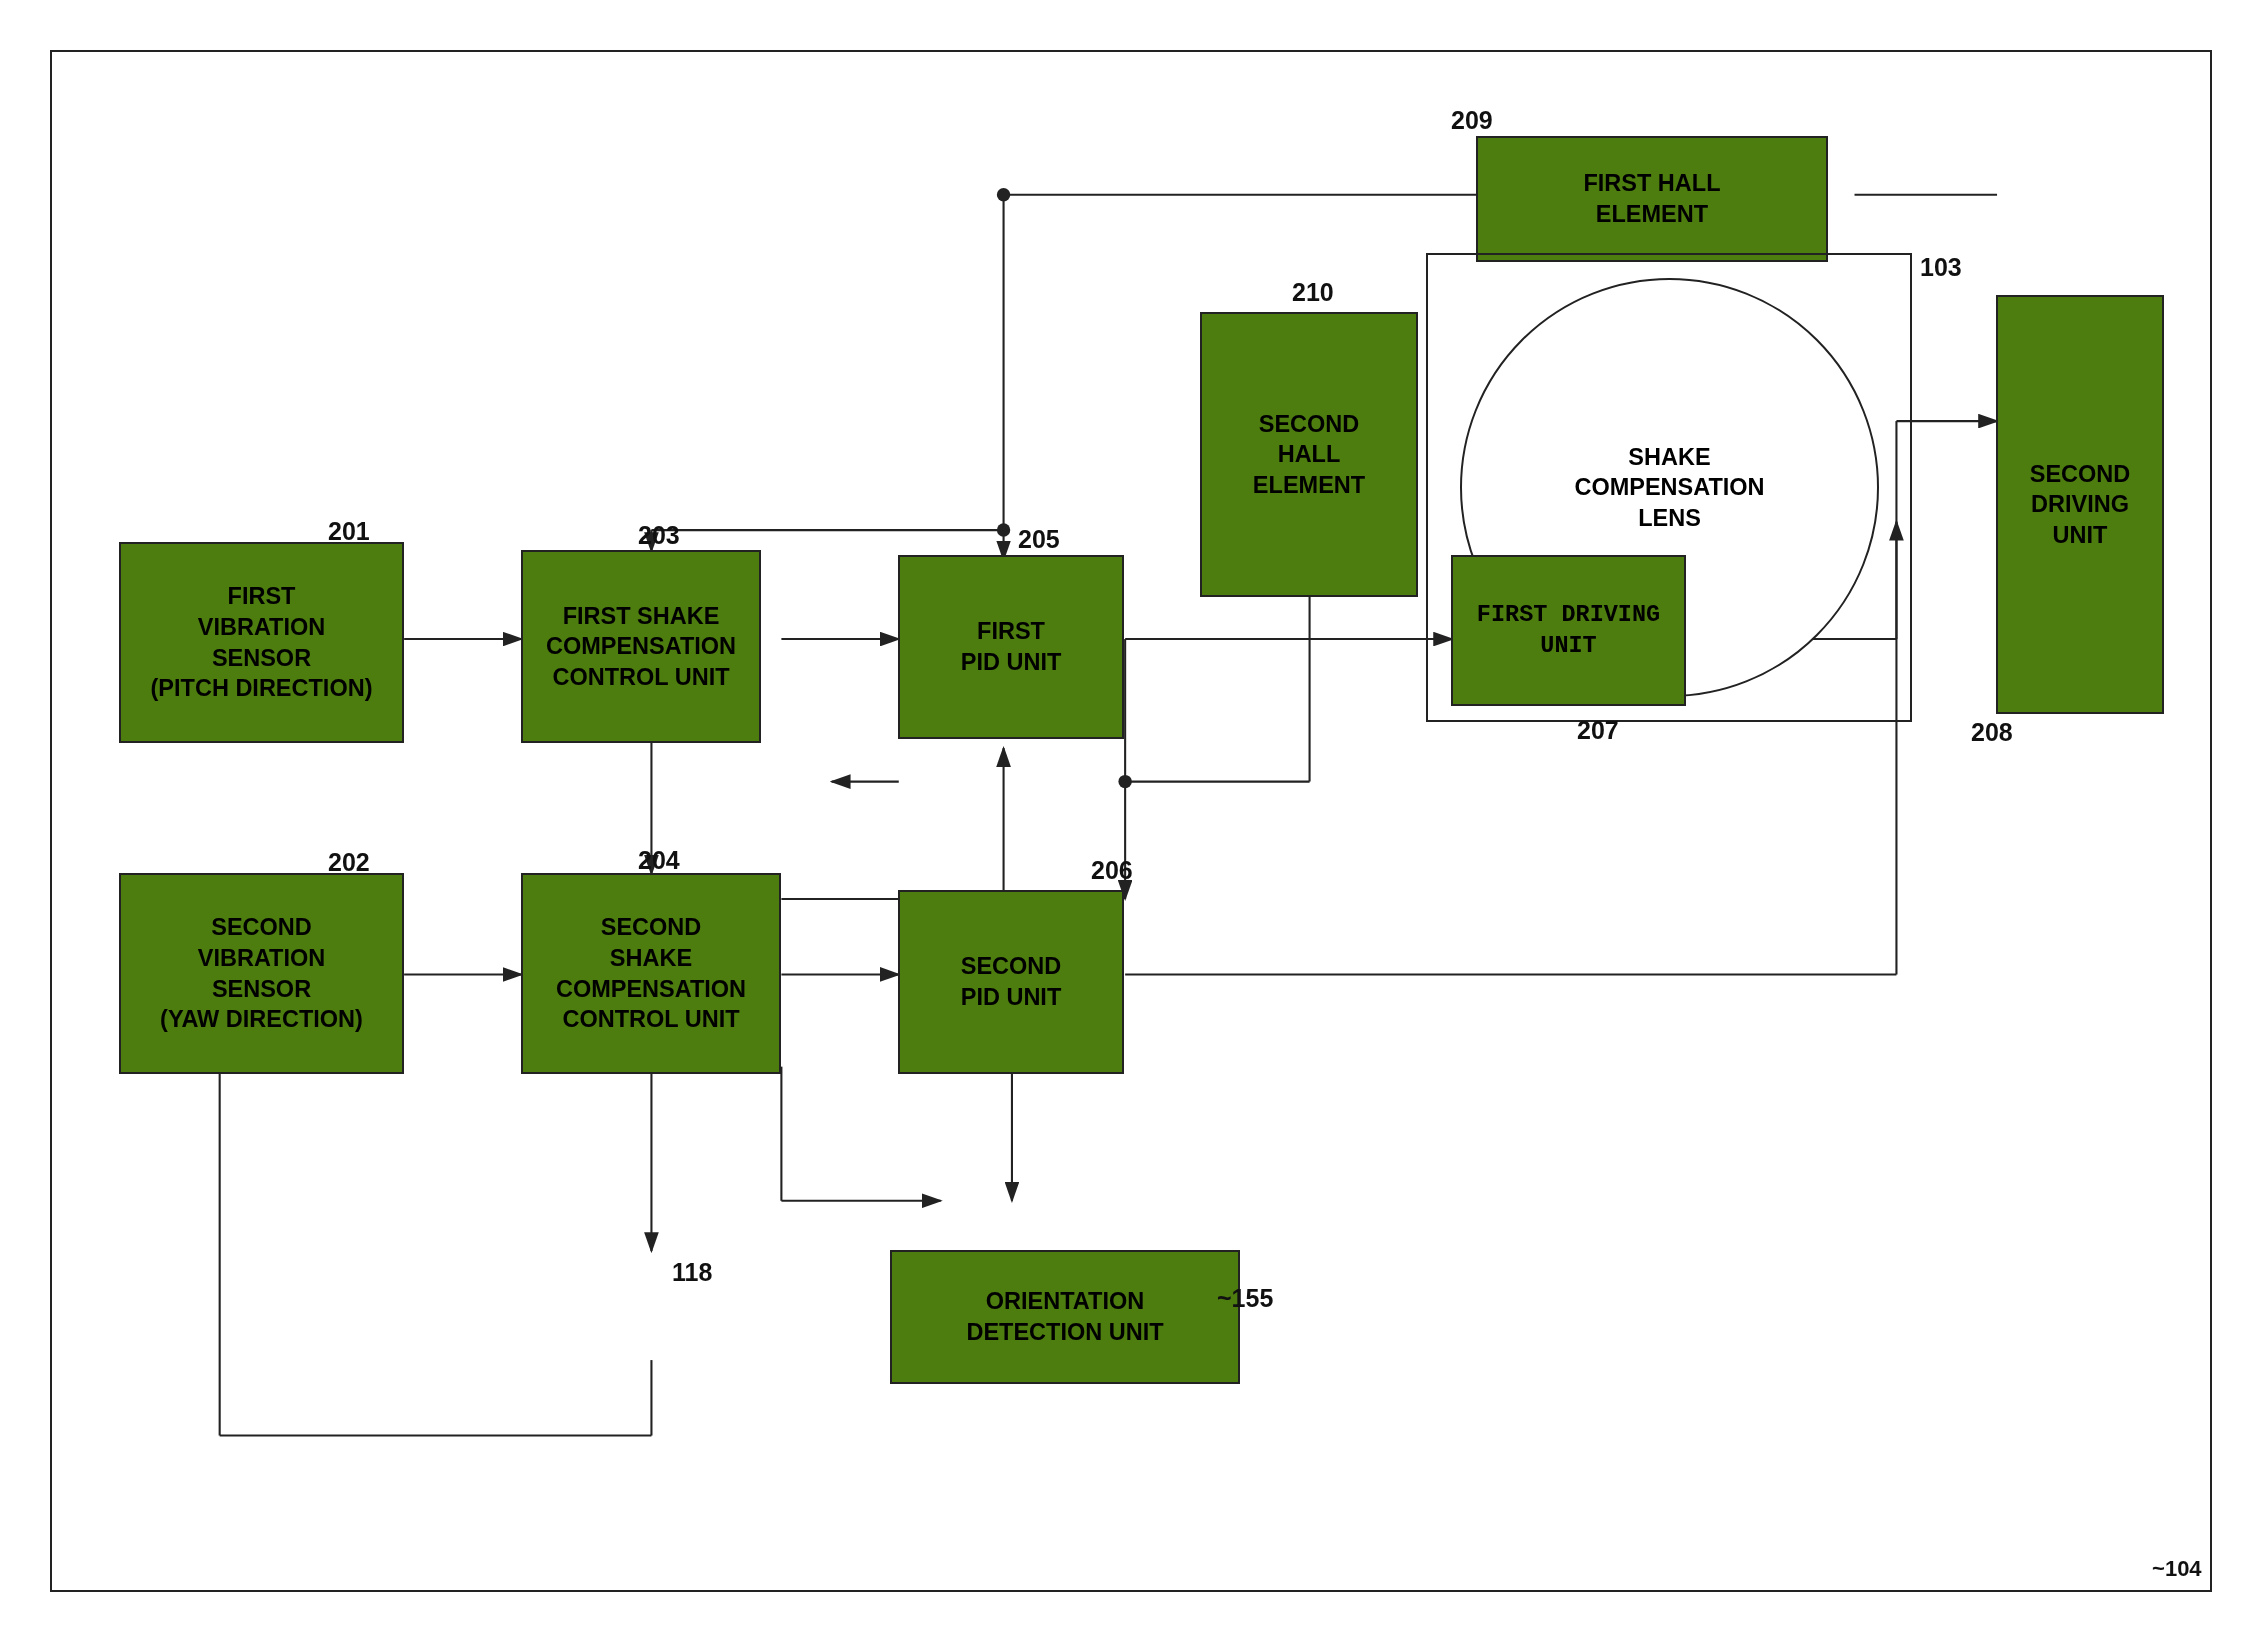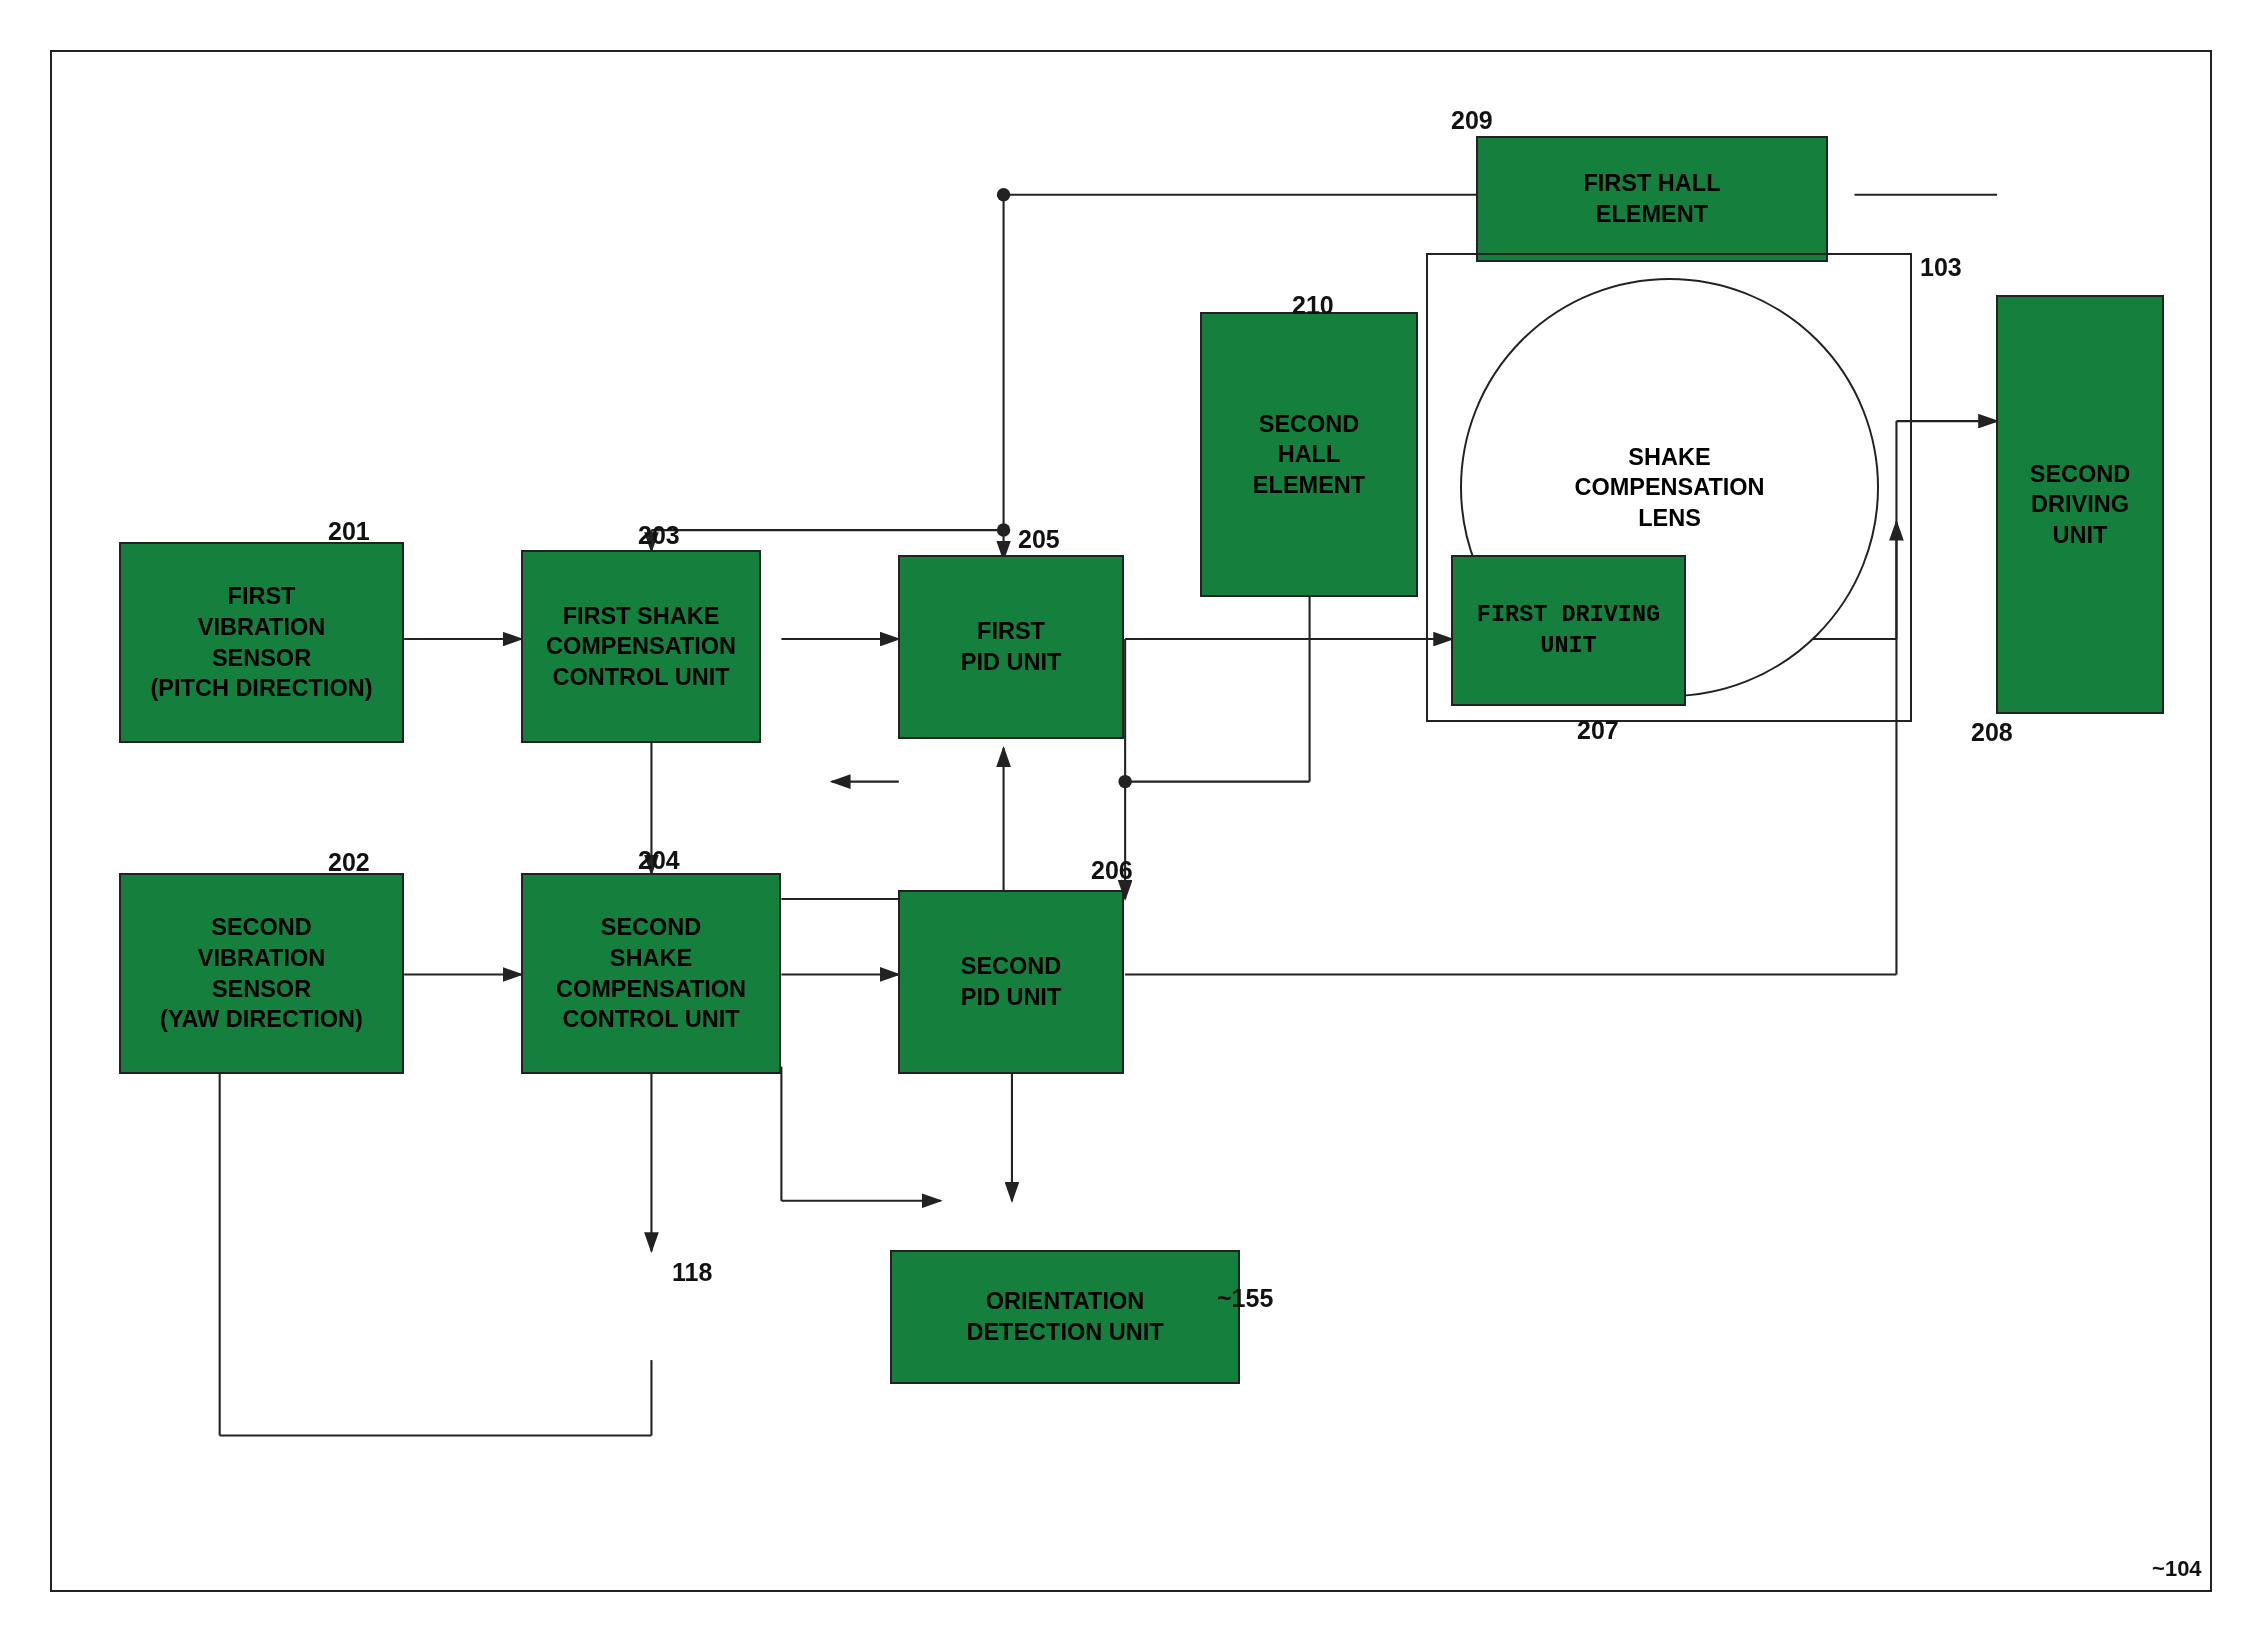--- a/index.html
+++ b/index.html
@@ -18,21 +18,21 @@
       left: 50px;
       width: 2162px;
       height: 1542px;
       border: 2.5px solid #222;
       background: #fff;
     }
 
     .block {
       position: absolute;
       border: 2.1px solid #222;
-      background: #15803d;
+      background: #4d7c0f;
       display: flex;
       align-items: center;
       justify-content: center;
       text-align: center;
       font-size: 23.5px;
       font-weight: bold;
       line-height: 1.3;
     }
 
     .block-circle {
@@ -174,21 +174,21 @@
   <div class="label" style="left:1039px; top:804px;">206</div>
 
   <div class="block" style="left:1424px; top:84px; width:352px; height:126px;">
     <span>FIRST HALL<br>ELEMENT</span>
   </div>
   <div class="label" style="left:1399px; top:54px;"><strong>209</strong></div>
 
   <div class="block" style="left:1148px; top:260px; width:218px; height:285px;">
     <span>SECOND<br>HALL<br>ELEMENT</span>
   </div>
-  <div class="label" style="left:1240px; top:226px;margin-top:13px;"><strong>210</strong></div>
+  <div class="label" style="left:1240px; top:226px;"><strong>210</strong></div>
 
   <div class="block-circle" style="left:1408px; top:226px; width:419px; height:419px; border-radius:50%;">
     <span>SHAKE<br>COMPENSATION<br>LENS</span>
   </div>
 
   <div class="block" style="left:1374px; top:201px; width:486px; height:469px; border: 2.1px solid #222; background: transparent; z-index:0;">
   </div>
   <div class="label" style="left:1868px; top:201px;"><strong>103</strong></div>
 
   <div class="block" style="left:1399px; top:503px; width:235px; height:151px;font-family:Liberation Mono, monospace;">

